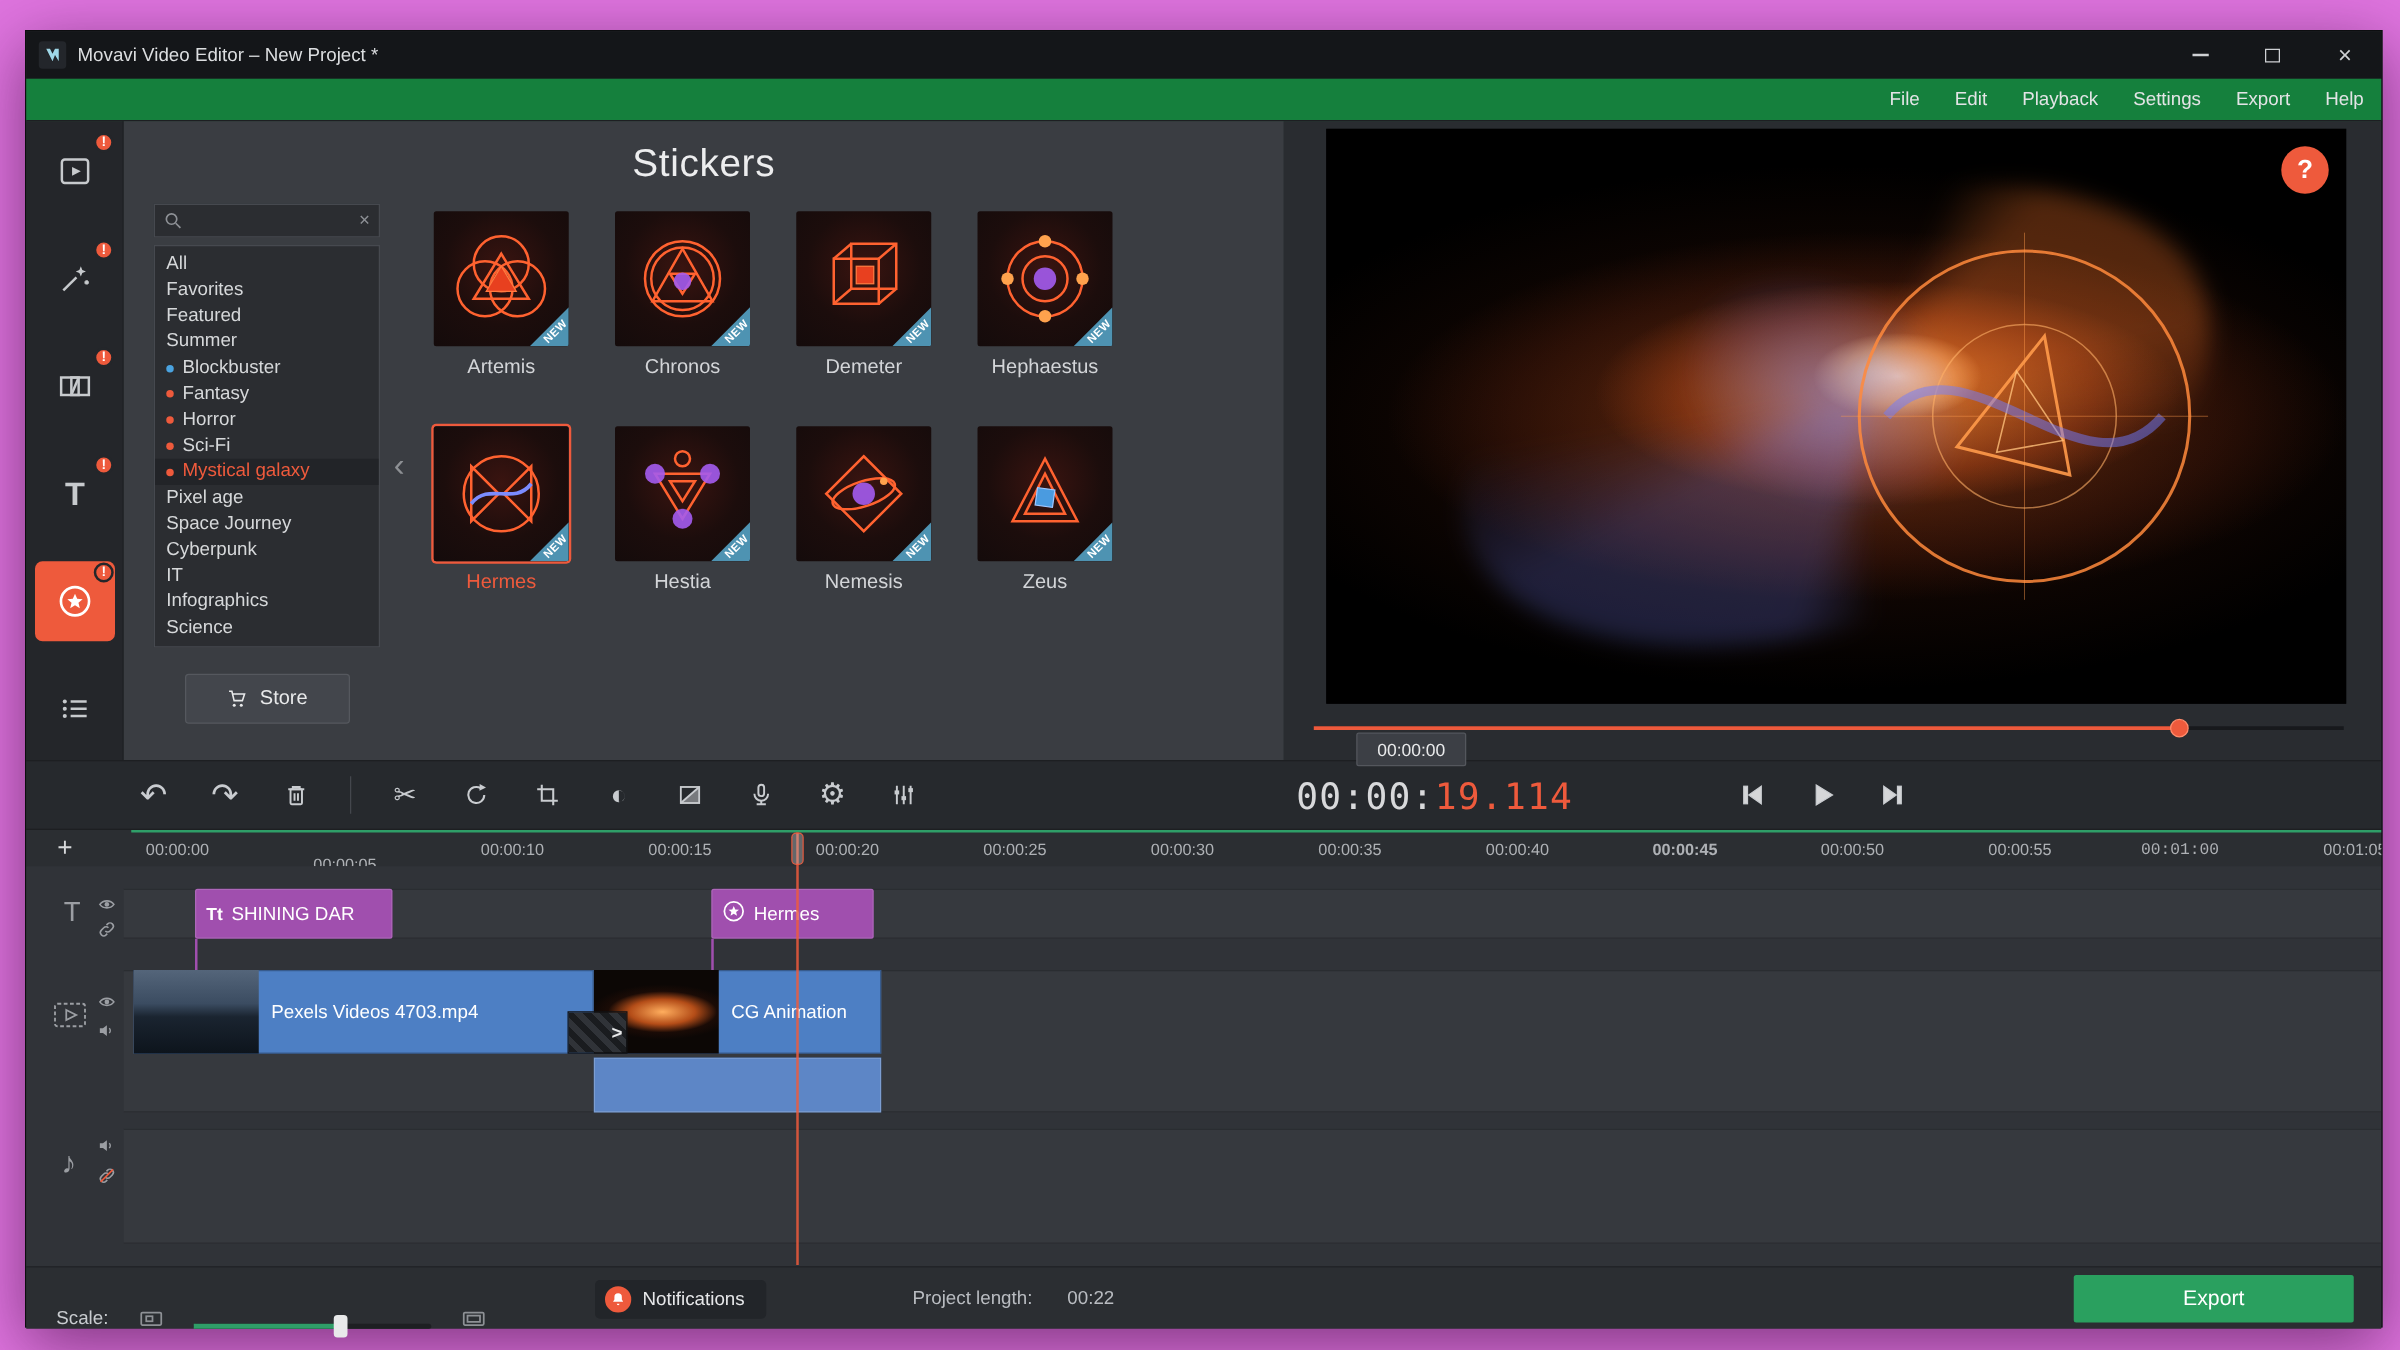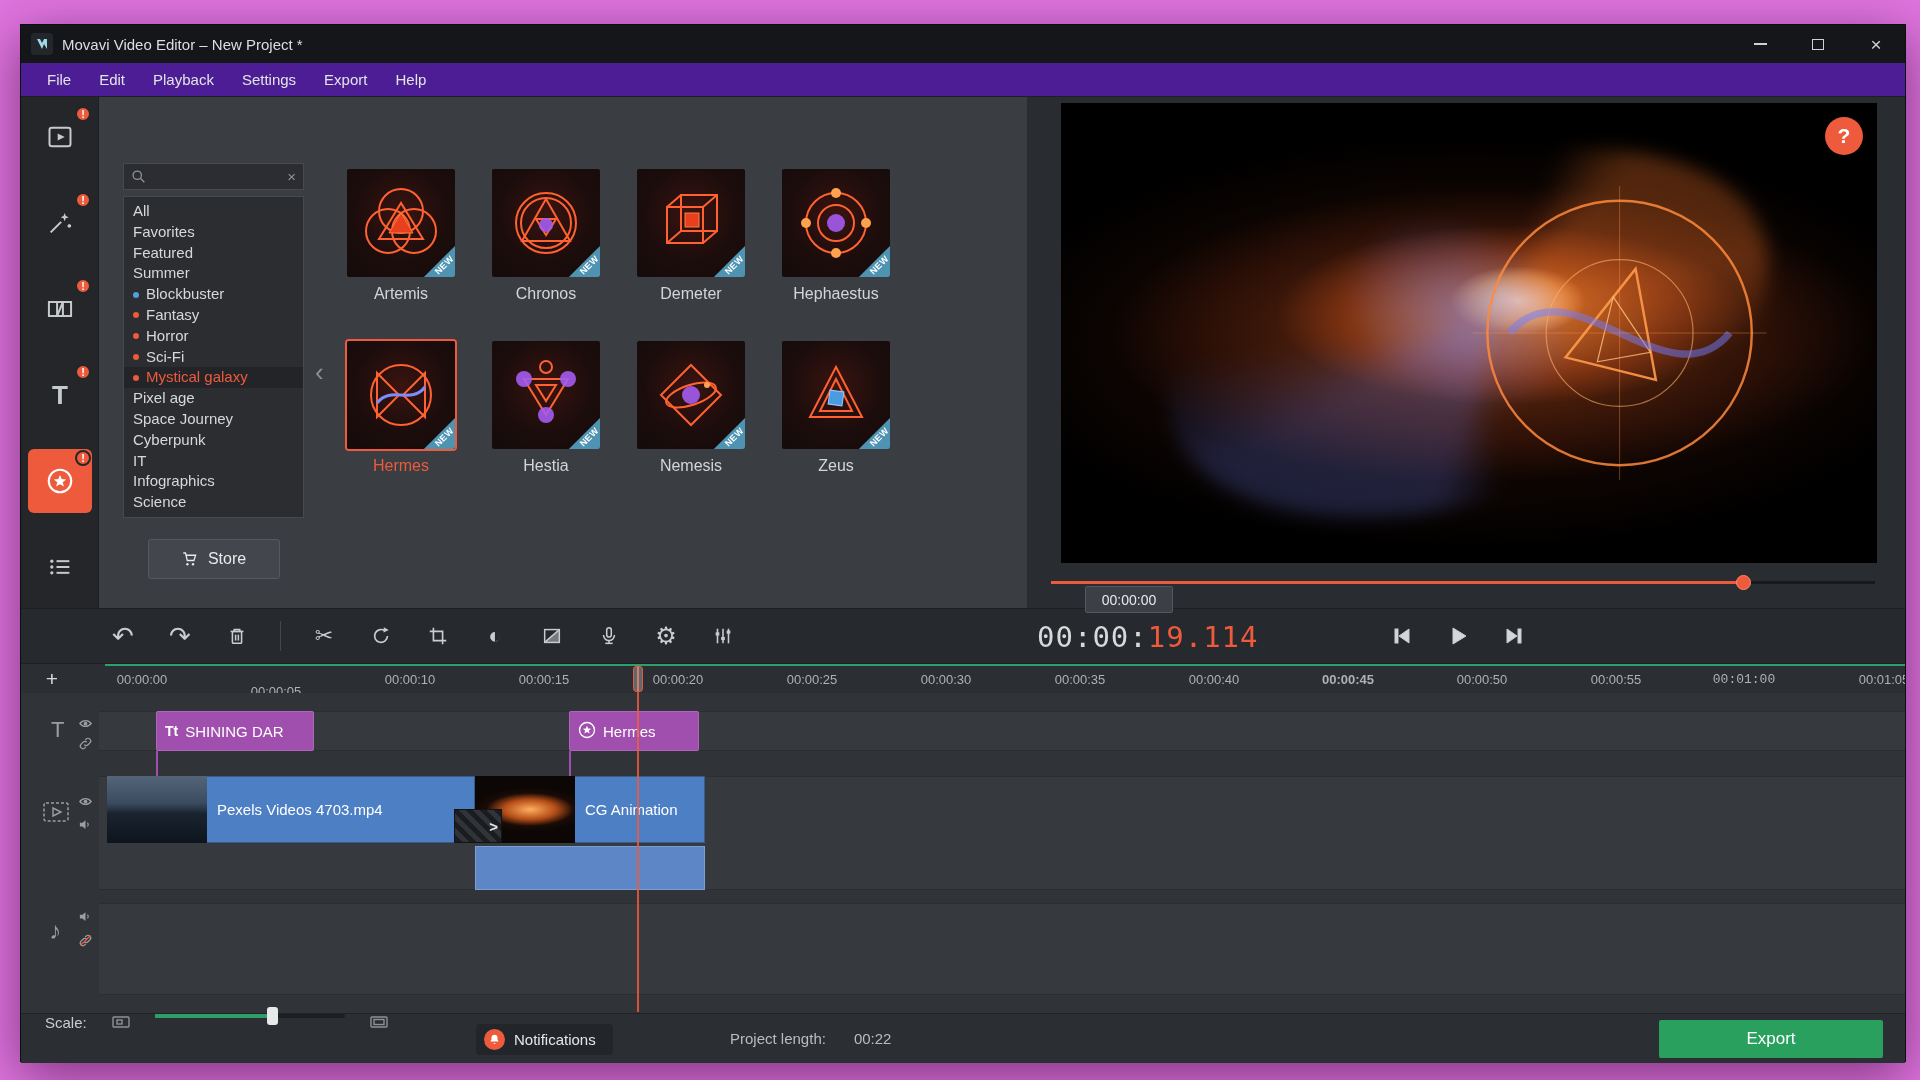--- a/index.html
+++ b/index.html
@@ -16,22 +16,22 @@
     display:flex;align-items:center;justify-content:center;flex:none;}
   .titlebar .title{color:#dcdee0;font-size:15px;text-align:center;}
   .win-controls{margin-left:auto;display:flex;height:100%;}
   .win-btn{width:58px;height:100%;display:flex;align-items:center;justify-content:center;
     color:#cfd1d4;font-size:16px;cursor:default;}
   .max-box{width:12px;height:11px;border:1px solid #cfd1d4;display:inline-block;}
   .min-line{width:13px;height:0;border-bottom:2px solid #cfd1d4;display:inline-block;}
   .close-x{font-size:19px;line-height:1;}
 
   
-  .menubar{position:absolute;left:0;top:38px;right:0;height:34px;background:#4c1d95;
-    display:flex;align-items:center;padding-left:12px;border-bottom:1px solid #1d1f22;}
+  .menubar{position:absolute;left:0;top:38px;right:0;height:34px;background:#15803d;
+    display:flex;align-items:center;padding-left:12px;border-bottom:1px solid #1d1f22;justify-content:flex-end;}
   .menu-item{padding:0 14px;color:#e3e4e6;font-size:15px;height:100%;display:flex;align-items:center;}
 
   
   .main{position:absolute;left:0;top:72px;right:0;height:511px;display:flex;}
 
   .sidebar{width:78px;background:#24262a;position:relative;flex:none;border-right:1px solid #1d1f22;}
   .side-btn{position:absolute;left:7px;width:64px;height:64px;border-radius:6px;
     display:flex;align-items:center;justify-content:center;color:#c7cacd;}
   .side-btn svg{stroke:#c7cacd;}
   .side-btn .tchar{font-size:26px;font-weight:bold;color:#c7cacd;}
@@ -165,21 +165,21 @@
     border:1px solid #101214;display:flex;align-items:center;justify-content:flex-end;
     color:#e8e9ea;font-weight:bold;font-size:15px;padding-right:3px;}
   .playhead{position:absolute;left:616px;top:641px;width:2px;height:346px;
     background:rgba(238,90,60,.85);z-index:5;}
   .ph-handle{position:absolute;left:-4px;top:0;width:10px;height:26px;border-radius:4px;
     background:rgba(205,208,212,.35);border:1px solid rgba(238,90,60,.9);}
 
   
   .statusbar{position:absolute;left:0;top:988px;right:0;height:50px;background:#2b2e32;
     border-top:1px solid #202226;}
-  .scale-wrap{position:absolute;left:24px;top:0;height:100%;display:flex;align-items:flex-start;gap:24px;}
+  .scale-wrap{position:absolute;left:24px;top:0;height:100%;display:flex;align-items:flex-end;gap:24px;}
   .sb-label{color:#c9ccd0;font-size:15px;}
   .mini-icon{display:flex;align-items:center;}
   .mini-icon svg{stroke:#8e9196;}
   .sl-track{position:relative;width:190px;height:4px;background:#1d1f22;border-radius:2px;}
   .sl-fill{position:absolute;left:0;top:0;width:118px;height:4px;background:#2f9e68;}
   .sl-handle{position:absolute;left:112px;top:-7px;width:11px;height:18px;background:#e8e9ea;border-radius:3px;}
   .notif{position:absolute;left:455px;top:10px;height:31px;padding:0 17px 0 8px;background:#222529;
     border:none;border-radius:4px;display:flex;align-items:center;gap:9px;color:#e6e7e9;font-size:15px;}
   .bell-wrap{width:21px;height:21px;border-radius:50%;background:#ee5a3c;display:flex;
     align-items:center;justify-content:center;}
@@ -263,20 +263,21 @@
             <line x1="9" y1="7" x2="20" y2="7"></line>
             <circle cx="5" cy="12" r="1.4" fill="#c7cacd" stroke="none"></circle>
             <line x1="9" y1="12" x2="20" y2="12"></line>
             <circle cx="5" cy="17" r="1.4" fill="#c7cacd" stroke="none"></circle>
             <line x1="9" y1="17" x2="20" y2="17"></line>
           </svg>
         </div>
       </div>
 
     <div class="stickers-panel">
+      <div class="sp-title">Stickers</div>
       <div class="left-col">
         <div class="searchbox">
           <svg width="15" height="15" viewBox="0 0 18 18">
               <circle cx="7.5" cy="7.5" r="5" fill="none" stroke="#8e9196" stroke-width="1.6"></circle>
               <line x1="11.5" y1="11.5" x2="16" y2="16" stroke="#8e9196" stroke-width="1.6"></line>
             </svg>
           <input placeholder="" style="">
           <span class="search-clear">×</span>
         </div>
         <ul class="categories" id="categories">

